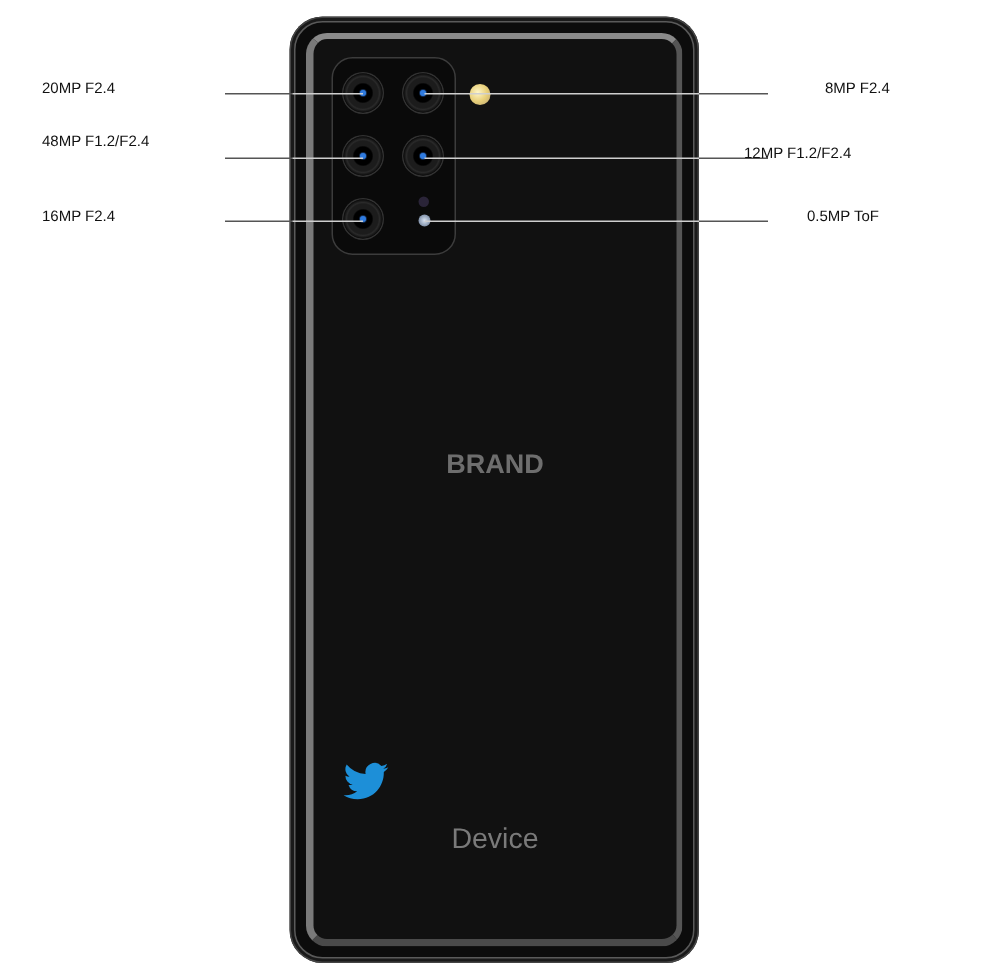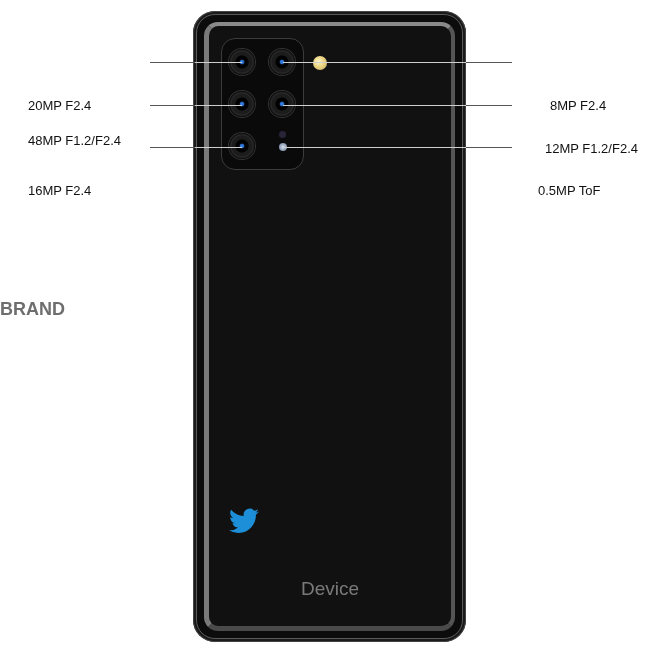--- a/index.html
+++ b/index.html
@@ -8,25 +8,25 @@
   .phone-frame{position:absolute;left:3px;top:3px;right:3px;bottom:3px;border-radius:19px;background:#0c0c0c;border:1px solid #5a5a5a;}
   .phone-body{position:absolute;left:7px;top:7px;right:7px;bottom:7px;border-radius:14px;background:#111;border-left:5px solid #7a7a7a;border-top:4px solid #8a8a8a;border-right:4px solid #555;border-bottom:5px solid #4a4a4a;box-sizing:border-box;}
   .cam-module{position:absolute;left:221px;top:38px;width:83px;height:132px;border-radius:14px;background:#0a0a0a;border:1.5px solid #3c3c3c;box-sizing:border-box;}
   .lens{position:absolute;width:26px;height:26px;border-radius:50%;background:radial-gradient(circle at 50% 50%, #1a3a6a 0 2px, #000 3px 6px, #1c1c1c 7px 10px, #2a2a2a 11px, #0a0a0a 13px);box-shadow:0 0 0 1px #333;}
   .lens::after{content:"";position:absolute;left:11px;top:11px;width:4px;height:4px;border-radius:50%;background:#2f7be0;}
   .flash{position:absolute;left:313px;top:56px;width:14px;height:14px;border-radius:50%;background:radial-gradient(circle at 40% 40%,#fff6c8,#e8d07a 50%,#b8a070);}
   .sensor-dot{position:absolute;width:7px;height:7px;border-radius:50%;background:#2a2438;}
   .tof{position:absolute;width:8px;height:8px;border-radius:50%;background:radial-gradient(circle,#d8e4f4,#5d6f8a);}
   .line{position:absolute;height:1px;background:#555;}
   .line-inner{position:absolute;height:1px;background:#cfcfcf;}
-  .label{position:absolute;font-size:13px;color:#111;white-space:nowrap;margin-top:44px;}
-  .brand{position:absolute;left:0;width:660px;top:299px;text-align:left;font-weight:bold;font-size:18px;color:#6e6e6e;}
+  .label{position:absolute;font-size:10px;color:#111;white-space:nowrap;}
+  .brand{position:absolute;left:0;width:660px;top:299px;text-align:center;font-weight:bold;font-size:18px;color:#6e6e6e;}
   .handle{position:absolute;left:229px;top:508px;display:flex;align-items:center;gap:3px;}
   .handle-text{font-size:21px;color:#8a8a8a;}
-  .device{position:absolute;left:0;width:660px;top:578px;text-align:center;font-size:19px;color:#7a7a7a;}
+  .device{position:absolute;left:0;width:660px;top:549px;text-align:center;font-size:19px;color:#7a7a7a;}
 </style>
 </head>
 <body>
 
 <div class="phone-outer">
   <div class="phone-frame">
     <div class="phone-body"></div>
   </div>
 </div>
 
@@ -51,21 +51,21 @@
 <div class="line" style="left:466px;top:62px;width:46px;"></div>
 <div class="line-inner" style="left:283px;top:105px;width:183px;"></div>
 <div class="line" style="left:466px;top:105px;width:46px;"></div>
 <div class="line-inner" style="left:283px;top:147px;width:183px;"></div>
 <div class="line" style="left:466px;top:147px;width:46px;"></div>
 
 <div class="label" style="left:28px;top:54px;">20MP F2.4</div>
 <div class="label" style="left:28px;top:89px;">48MP F1.2/F2.4</div>
 <div class="label" style="left:28px;top:139px;text-align:right;">16MP F2.4</div>
 <div class="label" style="left:550px;top:54px;">8MP F2.4</div>
-<div class="label" style="left:545px;top:97px;">12MP F1.2/F2.4</div>
+<div class="label" style="left:496px;top:97px;">12MP F1.2/F2.4</div>
 <div class="label" style="left:538px;top:139px;">0.5MP ToF</div>
 
 <div class="brand">BRAND</div>
 
 <div class="handle">
   <span>
     <svg width="30" height="26" viewBox="0 0 24 20">
         <path fill="#1d8fd8" d="M24 2.4a9.8 9.8 0 0 1-2.8.8A4.9 4.9 0 0 0 23.3.5a9.8 9.8 0 0 1-3.1 1.2A4.9 4.9 0 0 0 11.8 6 13.9 13.9 0 0 1 1.7.9a4.9 4.9 0 0 0 1.5 6.6A4.9 4.9 0 0 1 1 6.9a4.9 4.9 0 0 0 3.9 4.8 4.9 4.9 0 0 1-2.2.1 4.9 4.9 0 0 0 4.6 3.4A9.9 9.9 0 0 1 0 17.3 13.9 13.9 0 0 0 7.5 19.5c9.1 0 14-7.5 14-14v-.6A10 10 0 0 0 24 2.4z"></path>
       </svg>
   </span>

